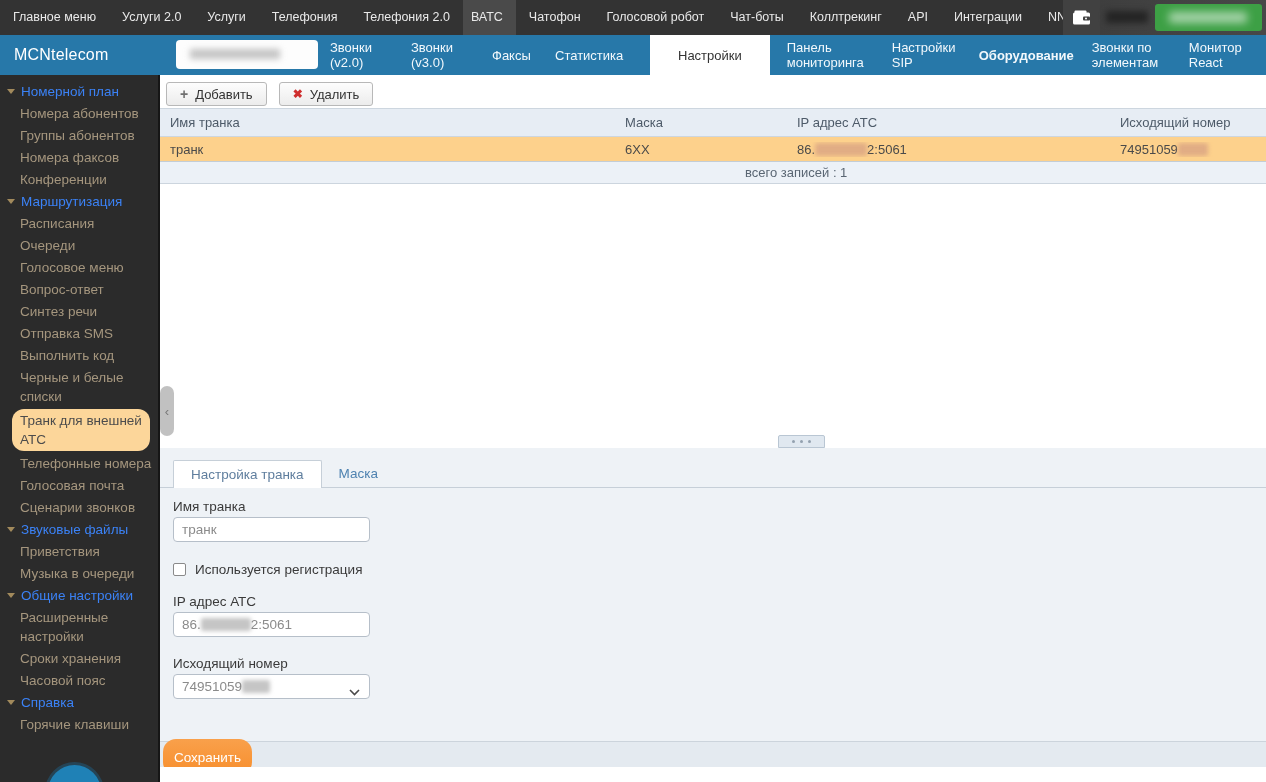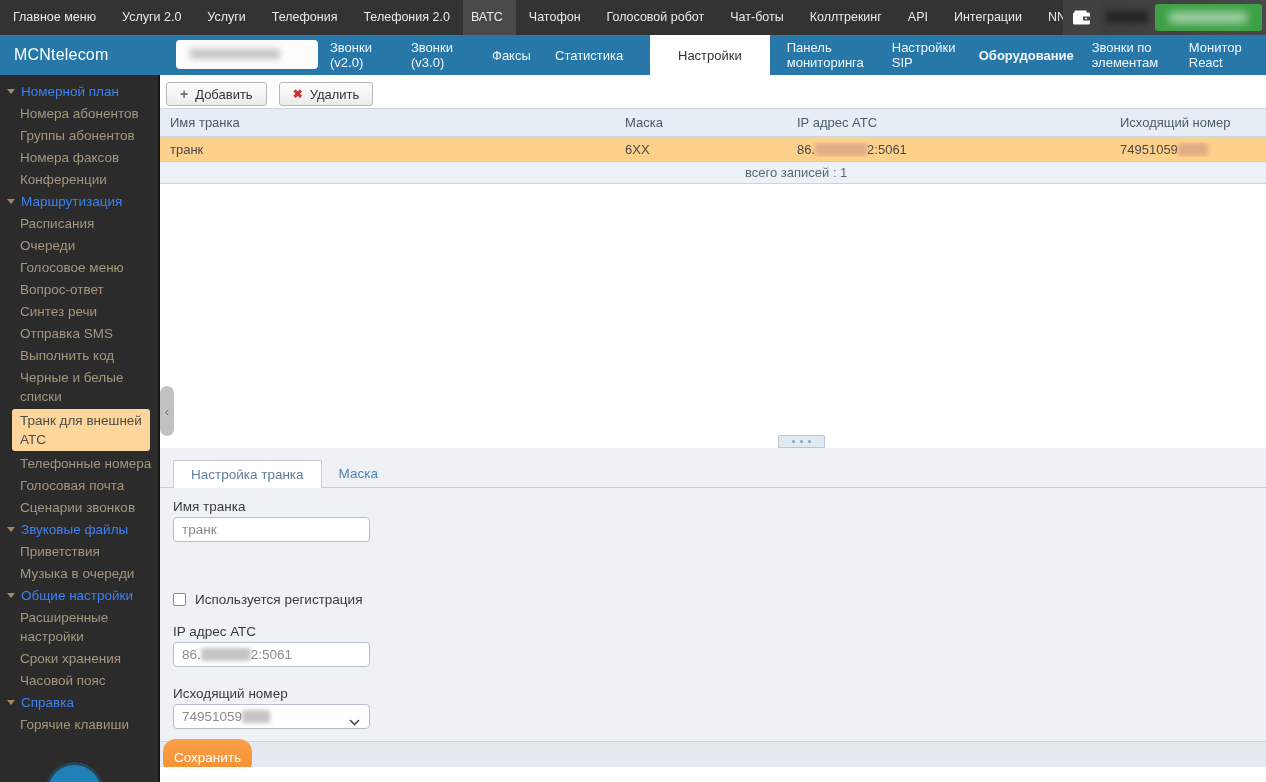--- a/index.html
+++ b/index.html
@@ -43,21 +43,21 @@
   .sidebar { position:absolute; left:0; top:75px; width:160px; height:707px;
              background:#2b2b2b; border-right:2px solid #161616; z-index:10; }
   .side-list { padding-top:6px; }
   .side-section { display:flex; align-items:center; gap:6px; padding:1px 20px 1px 7px;
                   margin-bottom:1px; color:#3b82f6; font-size:13.5px; line-height:19px; cursor:pointer; }
   .tri-down { width:0; height:0; border-left:4px solid transparent;
               border-right:4px solid transparent; border-top:5px solid #a28a5c; }
   .side-item { color:#a5967e; font-size:13.5px; line-height:19px;
                padding:1px 4px 1px 20px; margin-bottom:1px; cursor:pointer; }
   .side-item.selected { background:#fcd69a; color:#4c4c4c; margin:2px 8px 2px 12px;
-                        padding:2px 6px 2px 8px; border-radius:3px; }
+                        padding:2px 6px 2px 8px; border-radius:12px; }
   .collapse-handle { position:absolute; left:160px; top:386px; width:14px; height:50px;
                      background:rgba(184,184,184,.88); border-radius:7px; color:#787878;
                      font-size:13px; display:flex; align-items:center; justify-content:center;
                      cursor:pointer; z-index:40; }
   .chat-circle { position:absolute; left:48px; top:690px; width:53px; height:53px;
                  border-radius:50%; background:#1f81b6; box-shadow:0 0 0 3px rgba(30,100,140,.45);
                  display:flex; align-items:center; justify-content:center; cursor:pointer; }
 
   
   .content { position:absolute; left:160px; top:75px; width:1106px; height:707px; background:#fff; }
@@ -92,21 +92,21 @@
            padding-left:13px; display:flex; align-items:flex-end; }
   .ptab { padding:0 17px; line-height:26px; font-size:13.5px; color:#4e82b0; cursor:pointer; }
   .ptab.active { background:#fff; border:1px solid #c6cfd8; border-bottom:none;
                  border-radius:2px 2px 0 0; color:#5f7e9e; margin-bottom:-1px; line-height:27px; }
   .form { padding-left:13px; }
   .form-label { font-size:13.5px; color:#3a3a3a; }
   .lbl-1 { margin-top:11px; }
   .text-input { margin-top:3px; width:197px; height:25px; background:#fff;
                 border:1px solid #b6bfc9; border-radius:4px; font-size:13.5px; color:#8b8b8b;
                 display:flex; align-items:center; padding-left:8px; cursor:text; }
-  .check-row { margin-top:50px; display:flex; align-items:center; gap:9px; }
+  .check-row { margin-top:20px; display:flex; align-items:center; gap:9px; }
   .checkbox { width:13px; height:13px; background:#fff; border:1px solid #8a8a8a;
               border-radius:2px; cursor:pointer; }
   .lbl-2 { margin-top:17px; }
   .lbl-3 { margin-top:19px; }
   .select-input { margin-top:3px; width:197px; height:25px; background:#fff;
                   border:1px solid #b6bfc9; border-radius:4px; font-size:13.5px; color:#8b8b8b;
                   display:flex; align-items:center; padding:0 8px; cursor:pointer; position:relative; }
   .select-chevron { position:absolute; right:9px; top:9px; }
   .footer-strip { position:absolute; left:0; bottom:15px; width:1106px; height:26px;
                   background:#e4eaf0; border-top:1px solid #ccd4dc; }

